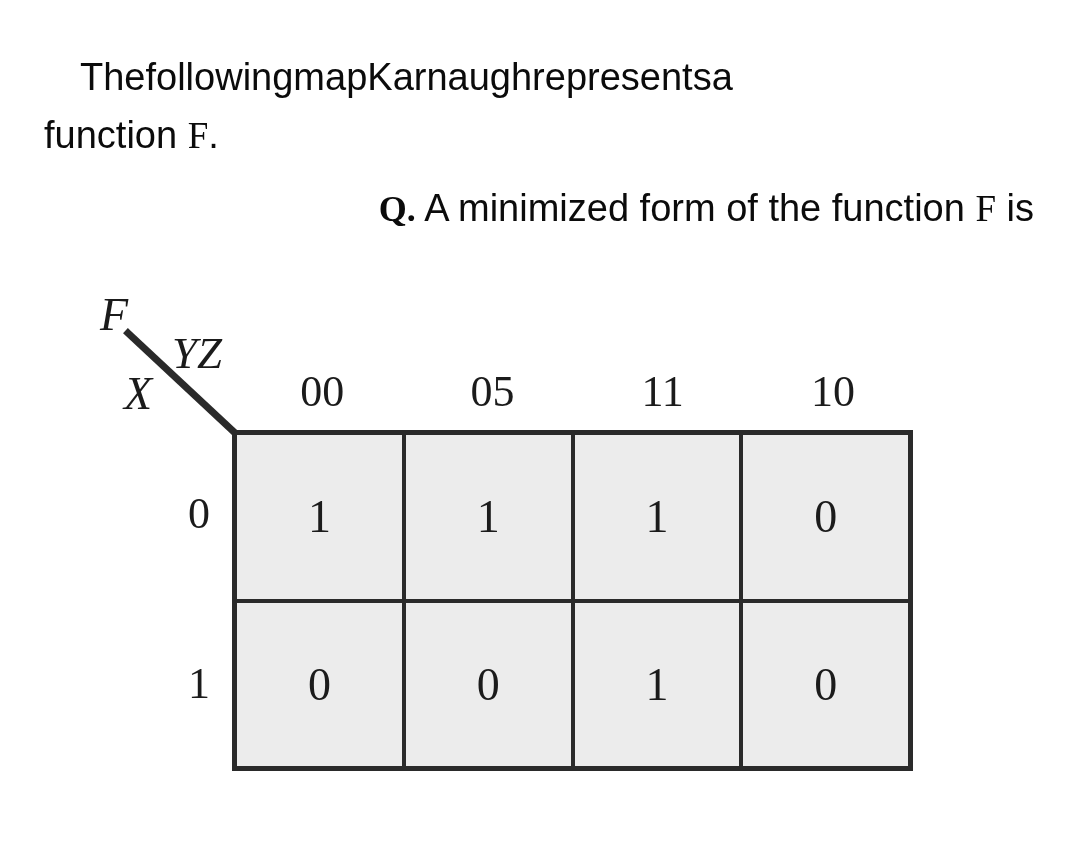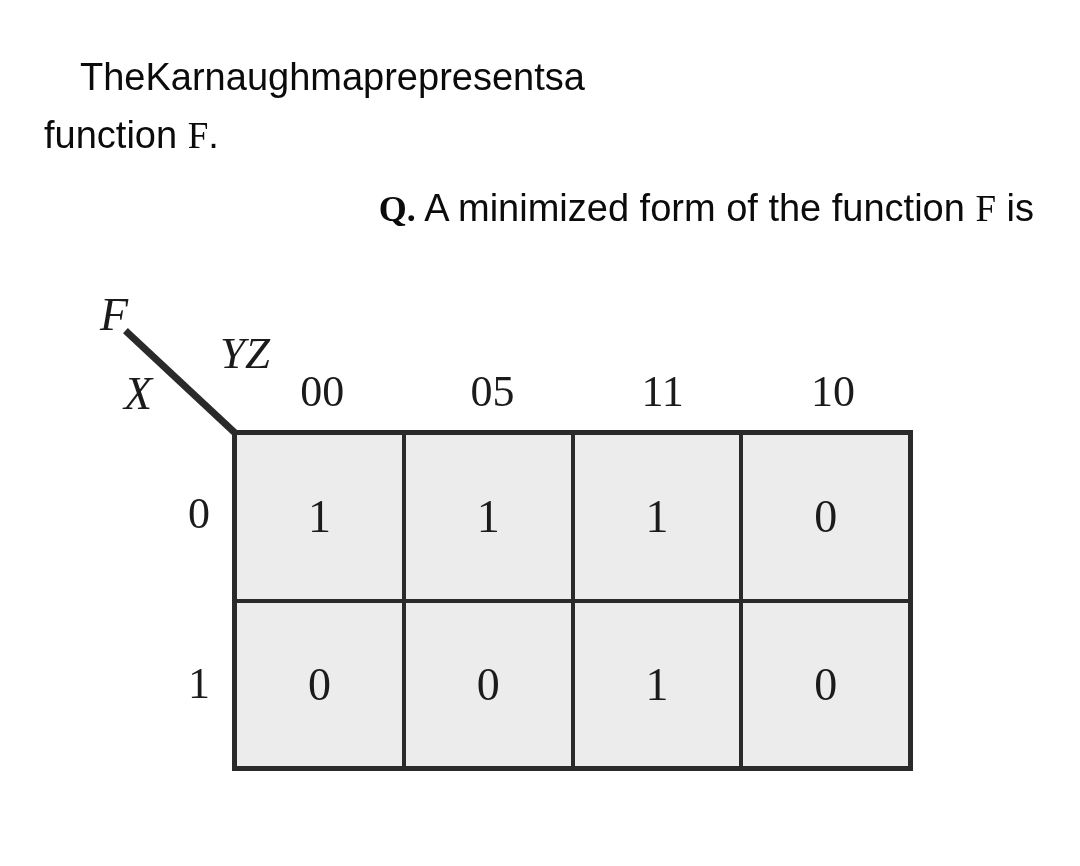--- a/index.html
+++ b/index.html
@@ -65,21 +65,21 @@
   
   .corner-label {
     position: absolute;
     font-family: "Liberation Serif", serif;
     font-style: italic;
     font-size: 46px;
     color: #1b1b1b;
     line-height: 1;
   }
   #label-F { left: 100px; top: 292px; }
-  #label-YZ { left: 172px; top: 331px; font-size: 45px; margin-left: 48px; }
+  #label-YZ { left: 172px; top: 331px; font-size: 45px; }
   #label-X  { left: 124px; top: 371px; }
 
   
   #kmap-diagonal {
     position: absolute;
     left: 120px;
     top: 325px;
     width: 125px;
     height: 115px;
     pointer-events: none;
@@ -151,22 +151,23 @@
   }
   .kmap-cell + .kmap-cell { border-left: 4px solid #2a2a2a; }
 </style>
 </head>
 <body>
 
 <div id="question-block">
 
   <div class="q-line q-line-1">
     <span>The</span>
+    <span>following</span>
+    <span>map</span>
     <span>Karnaugh</span>
-    <span>map</span>
     <span>represents</span>
     <span>a</span>
   </div>
 
   <div class="q-line q-line-2"><span>function </span><span class="serif-f">F</span><span>.</span></div>
 
   <div class="q-line q-line-3"><span class="q-marker">Q.</span><span> A minimized form of the function </span><span class="serif-f">F</span><span> is</span></div>
 
 </div>
 

